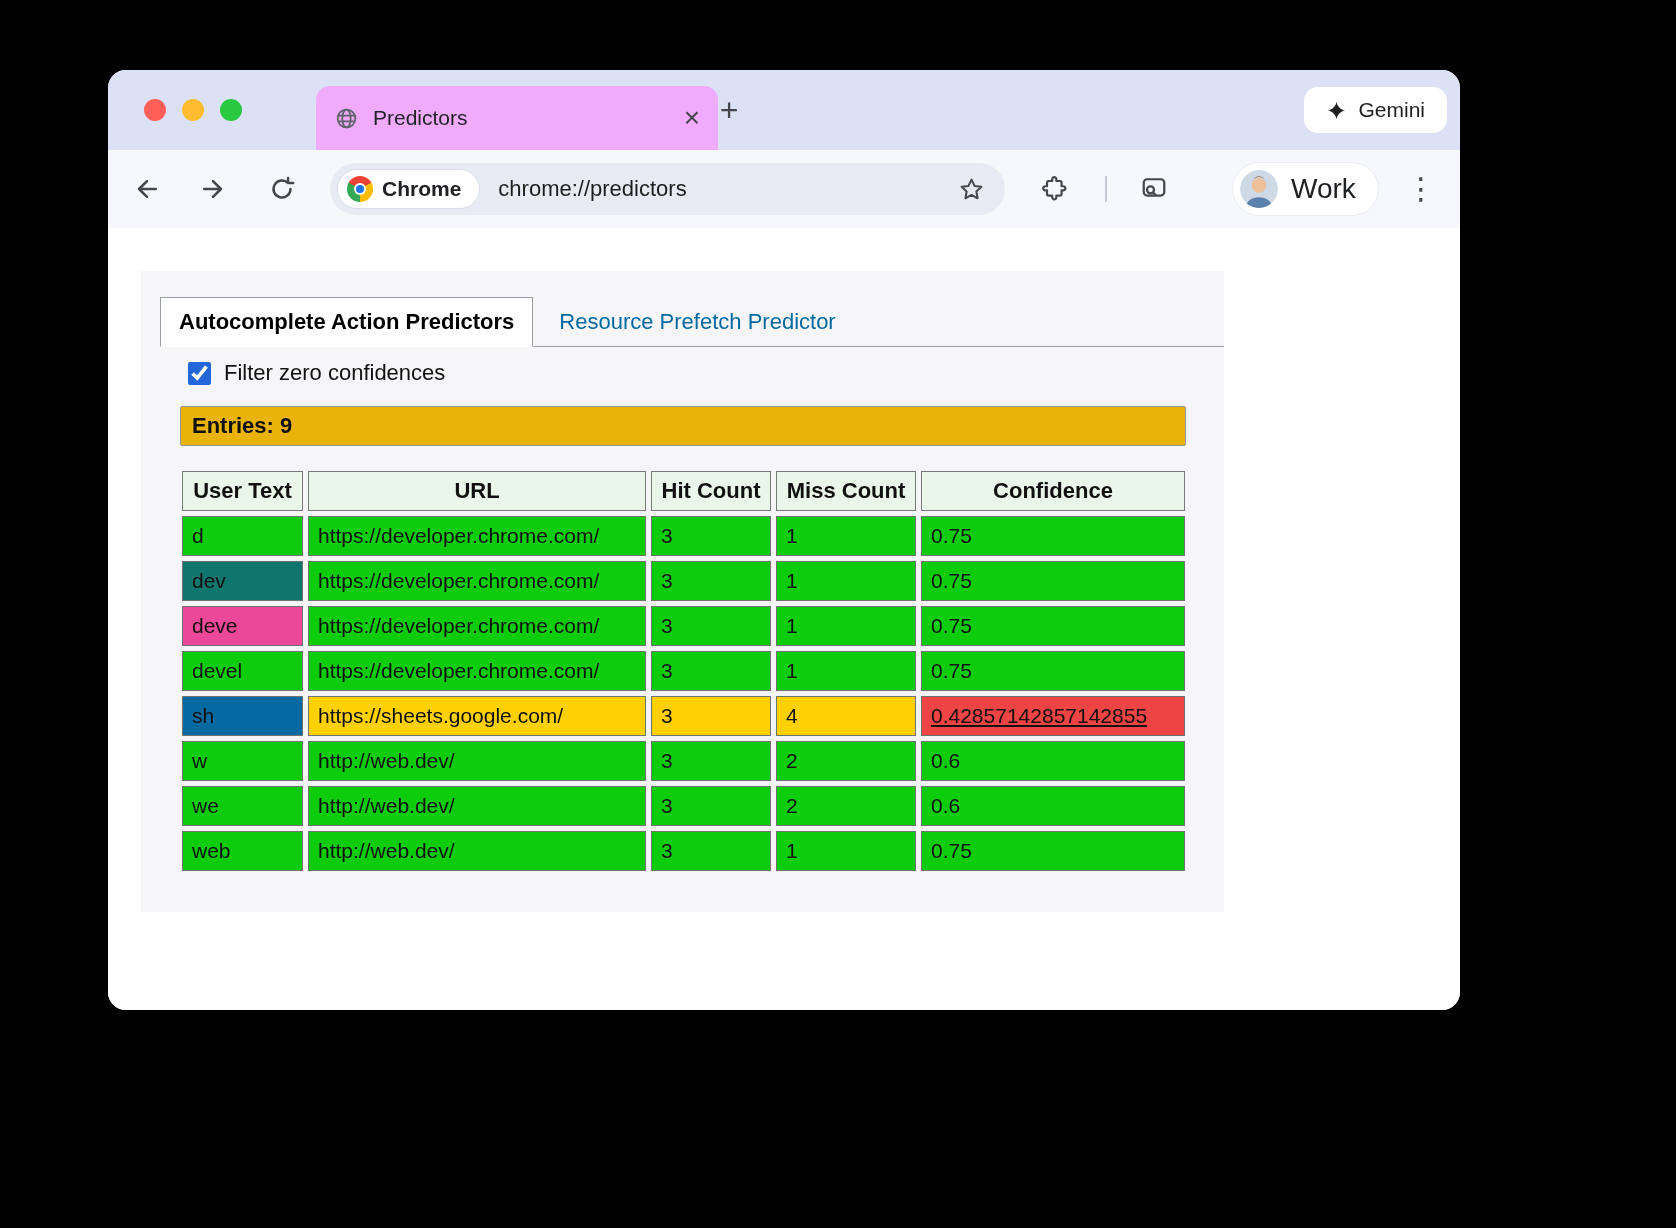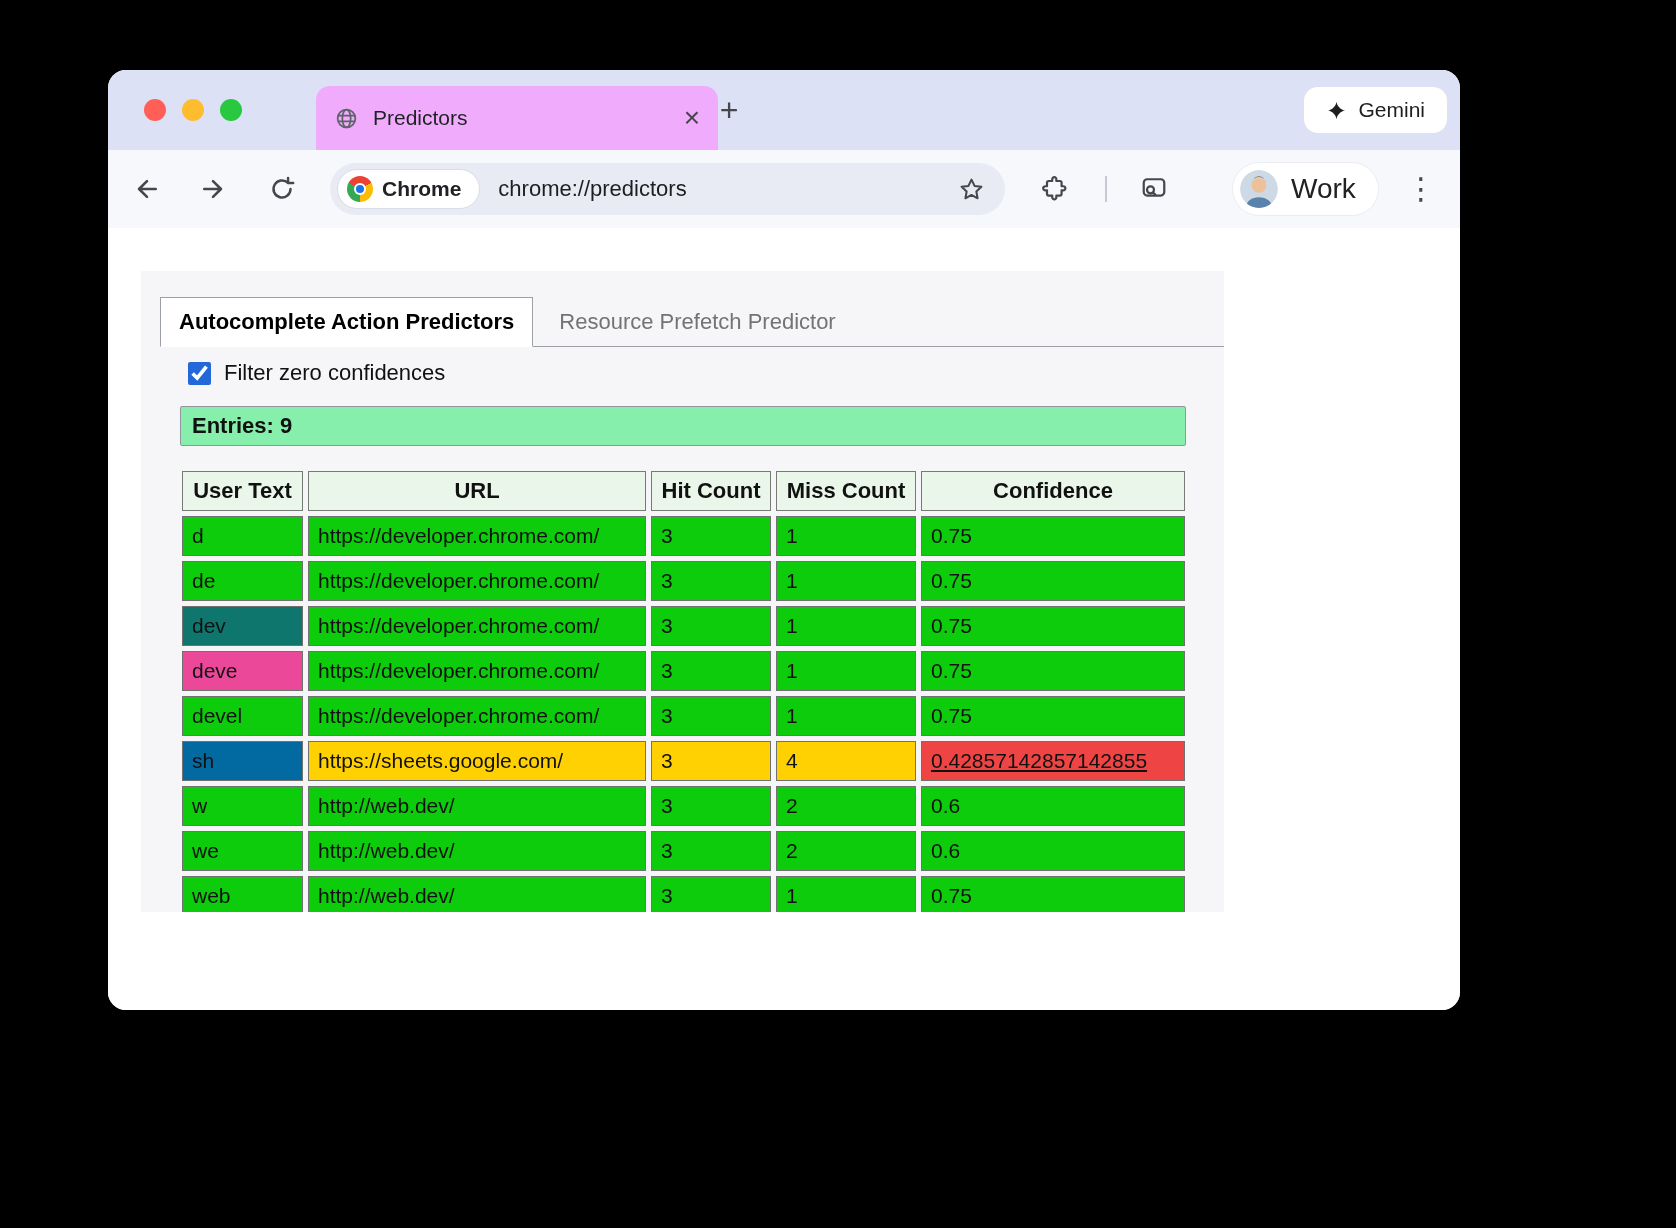--- a/index.html
+++ b/index.html
@@ -69,26 +69,26 @@
   .profile-label{font-size:28px;color:#202124;}
   .menu-btn{position:absolute;left:1299px;top:23px;width:28px;height:32px;
     display:flex;align-items:center;justify-content:center;
     font-size:30px;line-height:32px;color:#45474d;}
   
   .content{position:relative;height:782px;background:#fff;}
   .panel{position:absolute;left:33px;top:43px;width:1083px;height:641px;background:#f6f6f8;overflow:hidden;}
   .ptabs{display:flex;align-items:flex-end;margin:26px 0 0 19px;border-bottom:1px solid #9aa0a6;}
   .ptab{font-size:22px;padding:11px 18px;white-space:nowrap;}
   .ptab.active{background:#fff;border:1px solid #9aa0a6;border-bottom:1px solid #fff;margin-bottom:-1px;font-weight:bold;color:#000;}
-  .ptab.inactive{color:#737373;padding:11px 26px;}
+  .ptab.inactive{color:#0369a1;padding:11px 26px;}
   .filter-row{display:flex;align-items:center;gap:13px;margin:13px 0 0 47px;font-size:22px;color:#111;}
   .filter-row input{width:23px;height:23px;margin:0;}
   .entries{
     margin:20px 0 0 39px;width:1006px;height:40px;box-sizing:border-box;
-    background:#86efac;border:1px solid #93959e;border-radius:2px;
+    background:#eab308;border:1px solid #93959e;border-radius:2px;
     display:flex;align-items:center;padding-left:11px;font-size:22px;font-weight:bold;color:#111;
   }
   table.ptable{border-collapse:separate;border-spacing:5px;margin:20px 0 0 36px;table-layout:fixed;}
   .ptable th{
     background:#e9f6e9;border:1px solid #767b76;font-size:22px;font-weight:bold;color:#111;
     padding:5px 8px;line-height:28px;text-align:center;margin-left:16px;
   }
   .ptable td{
     border:1px solid #6f736f;font-size:21px;color:#111;
     padding:5px 9px;line-height:28px;text-align:left;overflow:hidden;white-space:nowrap;
@@ -222,27 +222,20 @@
         </thead>
         <tbody>
             <tr>
               <td style="background: rgb(12, 204, 12);">d</td>
               <td style="background: rgb(12, 204, 12);">https://developer.chrome.com/</td>
               <td style="background: rgb(12, 204, 12);">3</td>
               <td style="background: rgb(12, 204, 12);">1</td>
               <td style="background: rgb(12, 204, 12);">0.75</td>
             </tr>
             <tr>
-              <td style="background: rgb(12, 204, 12);">de</td>
-              <td style="background: rgb(12, 204, 12);">https://developer.chrome.com/</td>
-              <td style="background: rgb(12, 204, 12);">3</td>
-              <td style="background: rgb(12, 204, 12);">1</td>
-              <td style="background: rgb(12, 204, 12);">0.75</td>
-            </tr>
-            <tr>
               <td style="background: #0f766e;">dev</td>
               <td style="background: rgb(12, 204, 12);">https://developer.chrome.com/</td>
               <td style="background: rgb(12, 204, 12);">3</td>
               <td style="background: rgb(12, 204, 12);">1</td>
               <td style="background: rgb(12, 204, 12);">0.75</td>
             </tr>
             <tr>
               <td style="background: #ec4899;">deve</td>
               <td style="background: rgb(12, 204, 12);">https://developer.chrome.com/</td>
               <td style="background: rgb(12, 204, 12);">3</td>

